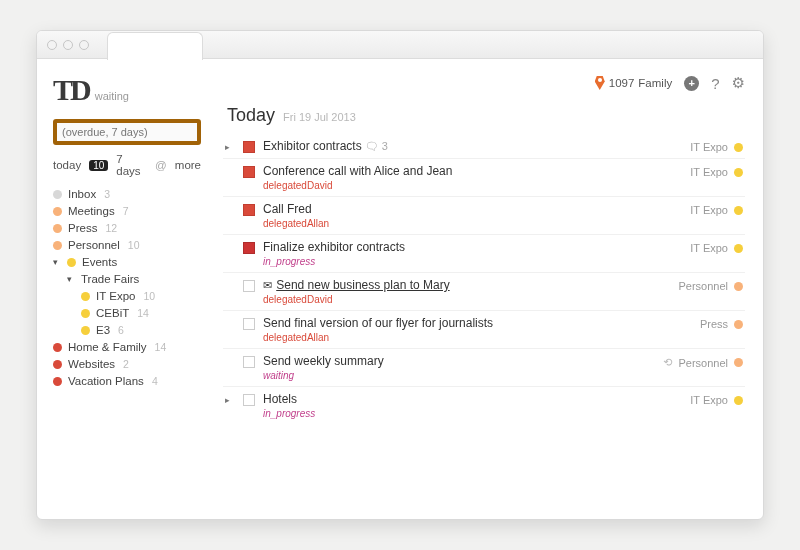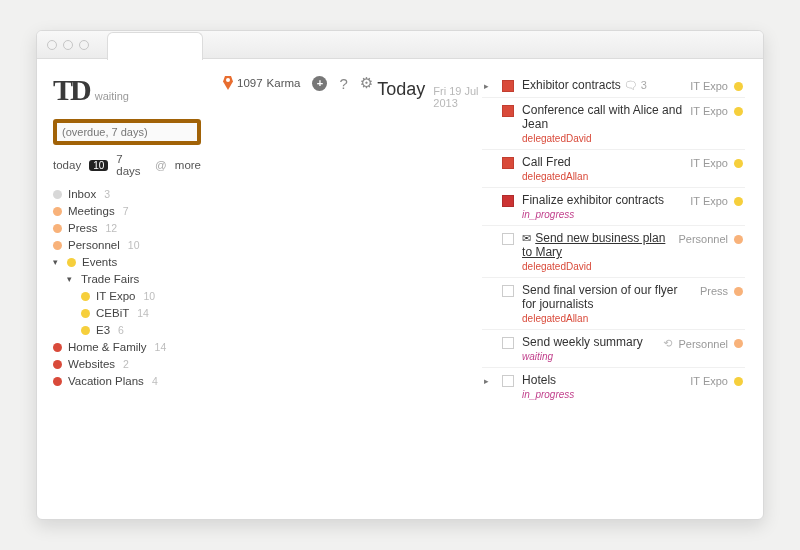--- a/index.html
+++ b/index.html
@@ -63,21 +63,21 @@
   .dot { width: 9px; height: 9px; border-radius: 50%; flex: 0 0 9px;}
   .c-gray { background: #d8d8d8; }
   .c-peach { background: #f8b27a; }
   .c-yellow { background: #f6cf3c; }
   .c-red { background: #d94a3a; }
   .count { color: #bdbdbd; margin-left: 2px; font-size: 10.5px; }
   .caret { color: #555; font-size: 9px; width: 8px; display: inline-block; }
   .indent-1 { padding-left: 14px; }
   .indent-2 { padding-left: 28px; }
   .add-project { color: #d94a3a; margin-top: 10px; cursor: pointer; font-size: 11.5px;}
-  .main { flex: 1; padding: 14px 18px 10px 10px; display: flex; flex-direction: row; }
+  .main { flex: 1; padding: 14px 18px 10px 10px; display: flex; flex-direction: column; }
   .topbar { display: flex; justify-content: flex-end; align-items: center; gap: 12px; height: 20px; margin-bottom: 6px;}
   .karma-pin {
     width: 10px; height: 14px; background: #e86d2f;
     clip-path: polygon(50% 100%, 0 40%, 20% 0, 80% 0, 100% 40%);
     position: relative;
   }
   .karma-pin::after{
     content:""; position:absolute; top:2px; left:3px; width:4px; height:4px; background:#fff; border-radius:50%;
   }
   .karma { display:flex; align-items:center; gap:4px; color:#555; font-size:11.5px;}
@@ -211,21 +211,21 @@
         </div>
       </div>
 
     </aside>
 
     <main class="main">
       <div class="topbar">
         <div class="karma">
           <span class="karma-pin"></span>
           <span>1097</span>
-          <span>Karma</span>
+          <span>Family</span>
         </div>
         <span class="plus-circle">+</span>
         <span class="top-icon">?</span>
         <span class="top-icon">⚙</span>
       </div>
 
       <div class="heading">
         <h1>Today</h1>
         <span class="date">Fri 19 Jul 2013</span>
       </div>

